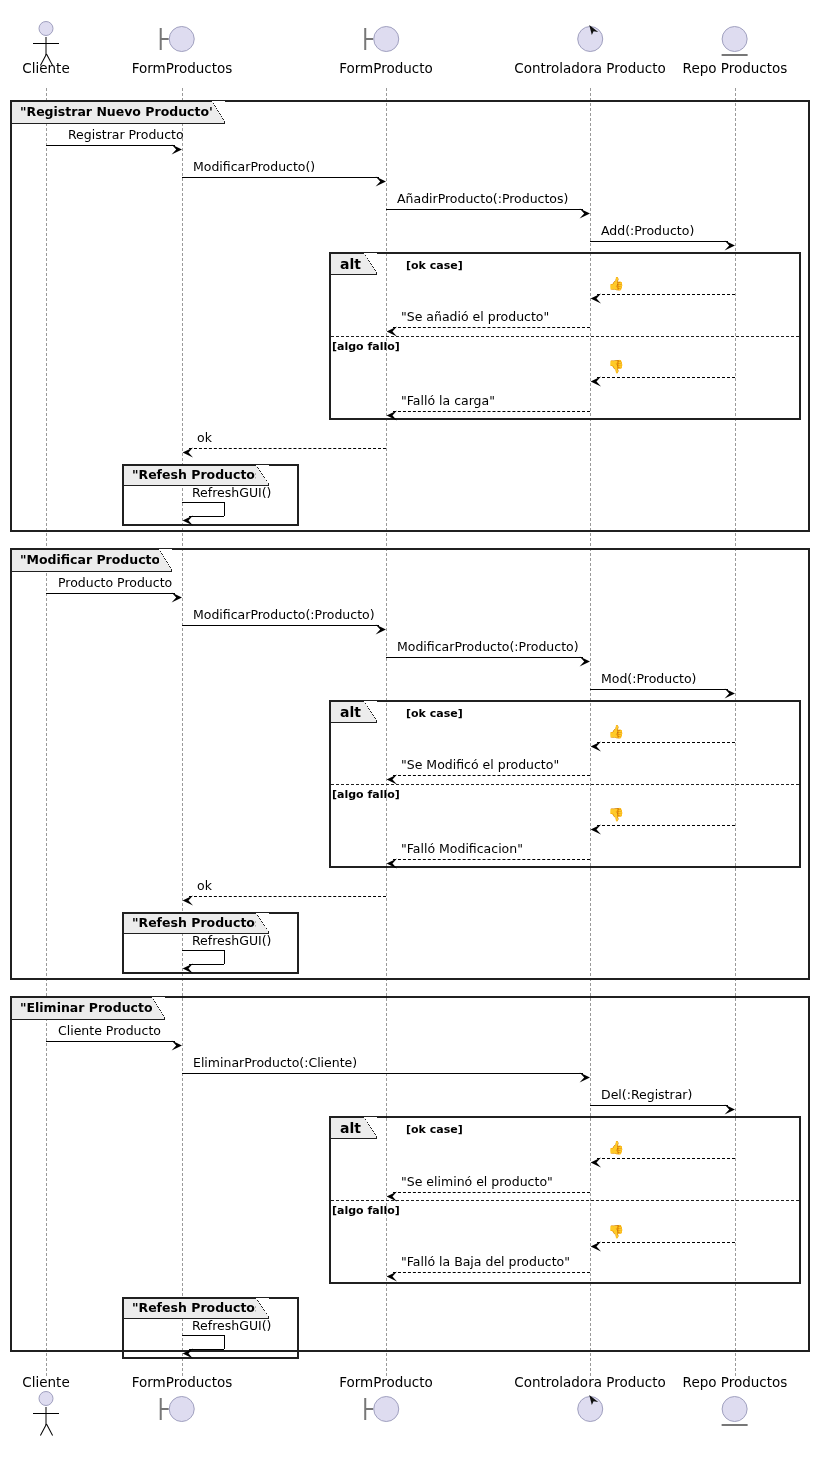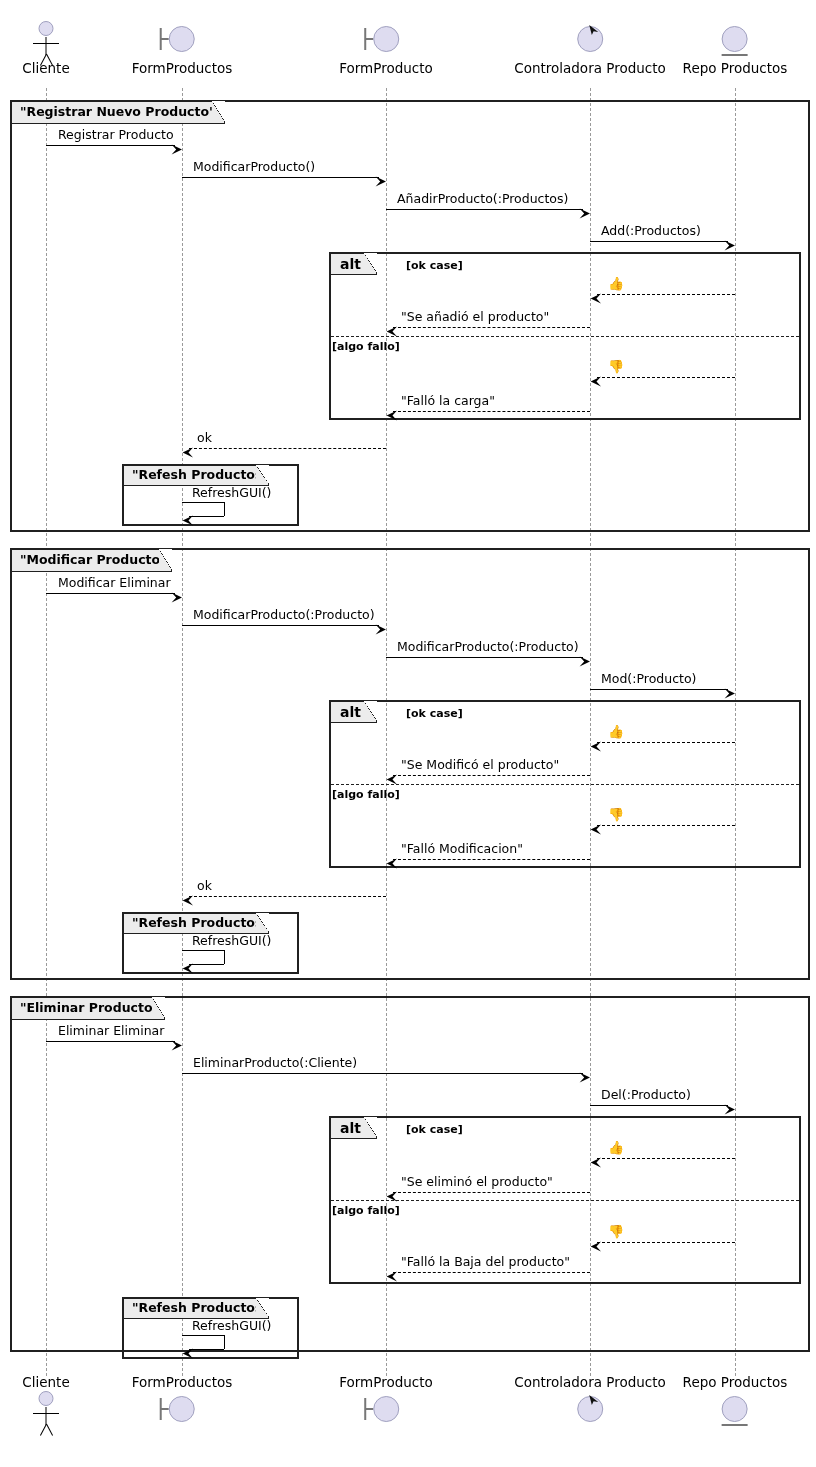--- a/index.html
+++ b/index.html
@@ -306,36 +306,36 @@
     <div class="self-top" style="left: 182px; top: 1335px; width: 42px;"></div>
     <div class="self-right" style="left: 224px; top: 1335px; height: 14px;"></div>
     <div class="self-bot" style="left: 189px; top: 1349px; width: 35px;"></div>
     <div class="arrow-open-l" style="left: 182px; top: 1344px;"><svg width="12" height="11" viewBox="0 0 12 11">
         <path d="M11 0.4 L0.6 5.5 L11 10.6 L6.5 5.5 Z" fill="#000"></path>
       </svg></div>
     <div class="msg-line" style="left: 46px; top: 145px; width: 129px;"></div>
     <div class="arrow-open-r" style="left: 171px; top: 139.5px;"><svg width="12" height="11" viewBox="0 0 12 11">
         <path d="M0.6 0.4 L11 5.5 L0.6 10.6 L5.2 5.5 Z" fill="#000"></path>
       </svg></div>
-    <div class="msg-label" style="top: 128px; left: 58px;">Registrar Producto</div>
+    <div class="msg-label" style="top: 128px; left: 68px;">Registrar Producto</div>
     <div class="msg-line" style="left: 182px; top: 177px; width: 197px;"></div>
     <div class="arrow-open-r" style="left: 375px; top: 171.5px;"><svg width="12" height="11" viewBox="0 0 12 11">
         <path d="M0.6 0.4 L11 5.5 L0.6 10.6 L5.2 5.5 Z" fill="#000"></path>
       </svg></div>
     <div class="msg-label" style="top: 160px; left: 193px;">ModificarProducto()</div>
     <div class="msg-line" style="left: 386px; top: 209px; width: 197px;"></div>
     <div class="arrow-open-r" style="left: 579px; top: 203.5px;"><svg width="12" height="11" viewBox="0 0 12 11">
         <path d="M0.6 0.4 L11 5.5 L0.6 10.6 L5.2 5.5 Z" fill="#000"></path>
       </svg></div>
     <div class="msg-label" style="top: 192px; left: 397px;">AñadirProducto(:Productos)</div>
     <div class="msg-line" style="left: 590px; top: 241px; width: 138px;"></div>
     <div class="arrow-open-r" style="left: 724px; top: 235.5px;"><svg width="12" height="11" viewBox="0 0 12 11">
         <path d="M0.6 0.4 L11 5.5 L0.6 10.6 L5.2 5.5 Z" fill="#000"></path>
       </svg></div>
-    <div class="msg-label" style="top: 224px; left: 601px;">Add(:Productos)</div>
+    <div class="msg-label" style="top: 224px; left: 601px;">Add(:Producto)</div>
     <div class="msg-line dashed" style="left: 597px; top: 294px; width: 138px;"></div>
     <div class="arrow-open-l" style="left: 590px; top: 288.5px;"><svg width="12" height="11" viewBox="0 0 12 11">
         <path d="M11 0.4 L0.6 5.5 L11 10.6 L6.5 5.5 Z" fill="#000"></path>
       </svg></div>
     <div class="msg-emoji" style="left: 608px; top: 277px;">👍</div>
     <div class="msg-line dashed" style="left: 393px; top: 327px; width: 197px;"></div>
     <div class="arrow-open-l" style="left: 386px; top: 321.5px;"><svg width="12" height="11" viewBox="0 0 12 11">
         <path d="M11 0.4 L0.6 5.5 L11 10.6 L6.5 5.5 Z" fill="#000"></path>
       </svg></div>
     <div class="msg-label" style="top: 310px; left: 401px;">"Se añadió el producto"</div>
@@ -351,21 +351,21 @@
     <div class="msg-label" style="top: 394px; left: 401px;">"Falló la carga"</div>
     <div class="msg-line dashed" style="left: 189px; top: 448px; width: 197px;"></div>
     <div class="arrow-open-l" style="left: 182px; top: 442.5px;"><svg width="12" height="11" viewBox="0 0 12 11">
         <path d="M11 0.4 L0.6 5.5 L11 10.6 L6.5 5.5 Z" fill="#000"></path>
       </svg></div>
     <div class="msg-label" style="top: 431px; left: 197px;">ok</div>
     <div class="msg-line" style="left: 46px; top: 593px; width: 129px;"></div>
     <div class="arrow-open-r" style="left: 171px; top: 587.5px;"><svg width="12" height="11" viewBox="0 0 12 11">
         <path d="M0.6 0.4 L11 5.5 L0.6 10.6 L5.2 5.5 Z" fill="#000"></path>
       </svg></div>
-    <div class="msg-label" style="top: 576px; left: 58px;">Modificar Eliminar</div>
+    <div class="msg-label" style="top: 576px; left: 58px;">Producto Producto</div>
     <div class="msg-line" style="left: 182px; top: 625px; width: 197px;"></div>
     <div class="arrow-open-r" style="left: 375px; top: 619.5px;"><svg width="12" height="11" viewBox="0 0 12 11">
         <path d="M0.6 0.4 L11 5.5 L0.6 10.6 L5.2 5.5 Z" fill="#000"></path>
       </svg></div>
     <div class="msg-label" style="top: 608px; left: 193px;">ModificarProducto(:Producto)</div>
     <div class="msg-line" style="left: 386px; top: 657px; width: 197px;"></div>
     <div class="arrow-open-r" style="left: 579px; top: 651.5px;"><svg width="12" height="11" viewBox="0 0 12 11">
         <path d="M0.6 0.4 L11 5.5 L0.6 10.6 L5.2 5.5 Z" fill="#000"></path>
       </svg></div>
     <div class="msg-label" style="top: 640px; left: 397px;">ModificarProducto(:Producto)</div>
@@ -396,31 +396,31 @@
     <div class="msg-label" style="top: 842px; left: 401px;">"Falló Modificacion"</div>
     <div class="msg-line dashed" style="left: 189px; top: 896px; width: 197px;"></div>
     <div class="arrow-open-l" style="left: 182px; top: 890.5px;"><svg width="12" height="11" viewBox="0 0 12 11">
         <path d="M11 0.4 L0.6 5.5 L11 10.6 L6.5 5.5 Z" fill="#000"></path>
       </svg></div>
     <div class="msg-label" style="top: 879px; left: 197px;">ok</div>
     <div class="msg-line" style="left: 46px; top: 1041px; width: 129px;"></div>
     <div class="arrow-open-r" style="left: 171px; top: 1035.5px;"><svg width="12" height="11" viewBox="0 0 12 11">
         <path d="M0.6 0.4 L11 5.5 L0.6 10.6 L5.2 5.5 Z" fill="#000"></path>
       </svg></div>
-    <div class="msg-label" style="top: 1024px; left: 58px;">Eliminar Eliminar</div>
+    <div class="msg-label" style="top: 1024px; left: 58px;">Cliente Producto</div>
     <div class="msg-line" style="left: 182px; top: 1073px; width: 401px;"></div>
     <div class="arrow-open-r" style="left: 579px; top: 1067.5px;"><svg width="12" height="11" viewBox="0 0 12 11">
         <path d="M0.6 0.4 L11 5.5 L0.6 10.6 L5.2 5.5 Z" fill="#000"></path>
       </svg></div>
     <div class="msg-label" style="top: 1056px; left: 193px;">EliminarProducto(:Cliente)</div>
     <div class="msg-line" style="left: 590px; top: 1105px; width: 138px;"></div>
     <div class="arrow-open-r" style="left: 724px; top: 1099.5px;"><svg width="12" height="11" viewBox="0 0 12 11">
         <path d="M0.6 0.4 L11 5.5 L0.6 10.6 L5.2 5.5 Z" fill="#000"></path>
       </svg></div>
-    <div class="msg-label" style="top: 1088px; left: 601px;">Del(:Producto)</div>
+    <div class="msg-label" style="top: 1088px; left: 601px;">Del(:Registrar)</div>
     <div class="msg-line dashed" style="left: 597px; top: 1158px; width: 138px;"></div>
     <div class="arrow-open-l" style="left: 590px; top: 1152.5px;"><svg width="12" height="11" viewBox="0 0 12 11">
         <path d="M11 0.4 L0.6 5.5 L11 10.6 L6.5 5.5 Z" fill="#000"></path>
       </svg></div>
     <div class="msg-emoji" style="left: 608px; top: 1141px;">👍</div>
     <div class="msg-line dashed" style="left: 393px; top: 1192px; width: 197px;"></div>
     <div class="arrow-open-l" style="left: 386px; top: 1186.5px;"><svg width="12" height="11" viewBox="0 0 12 11">
         <path d="M11 0.4 L0.6 5.5 L11 10.6 L6.5 5.5 Z" fill="#000"></path>
       </svg></div>
     <div class="msg-label" style="top: 1175px; left: 401px;">"Se eliminó el producto"</div>

